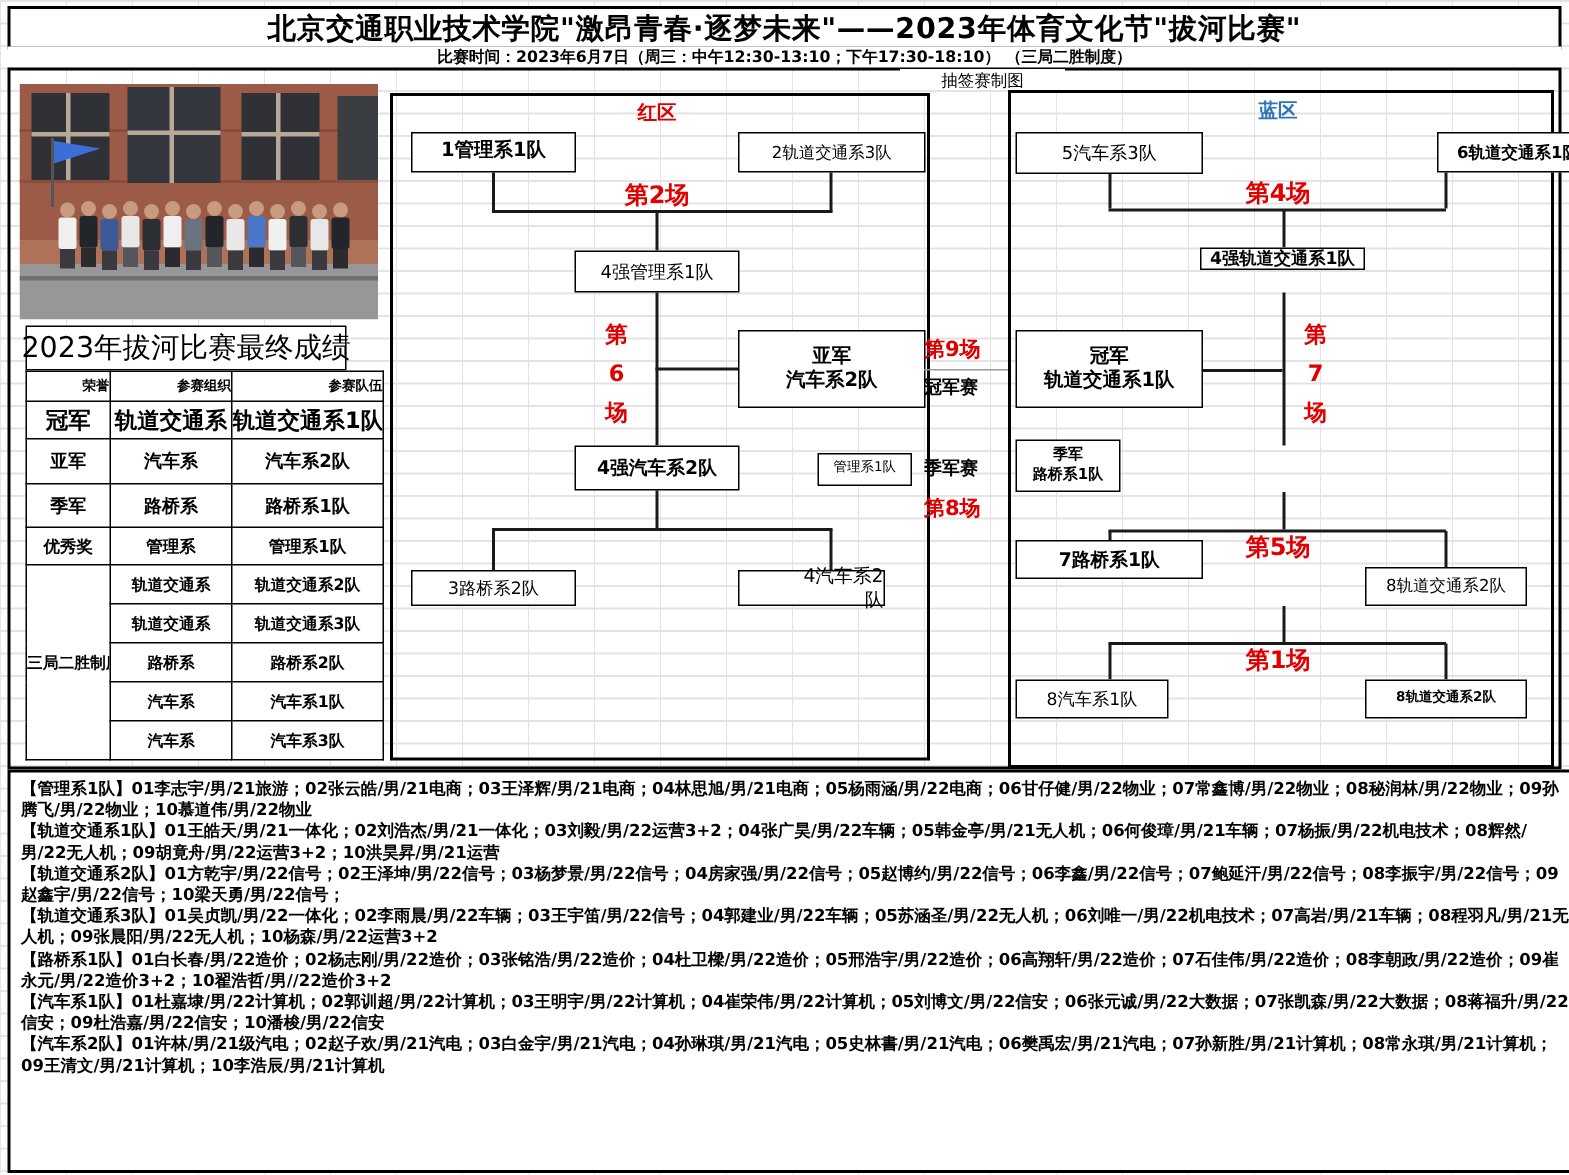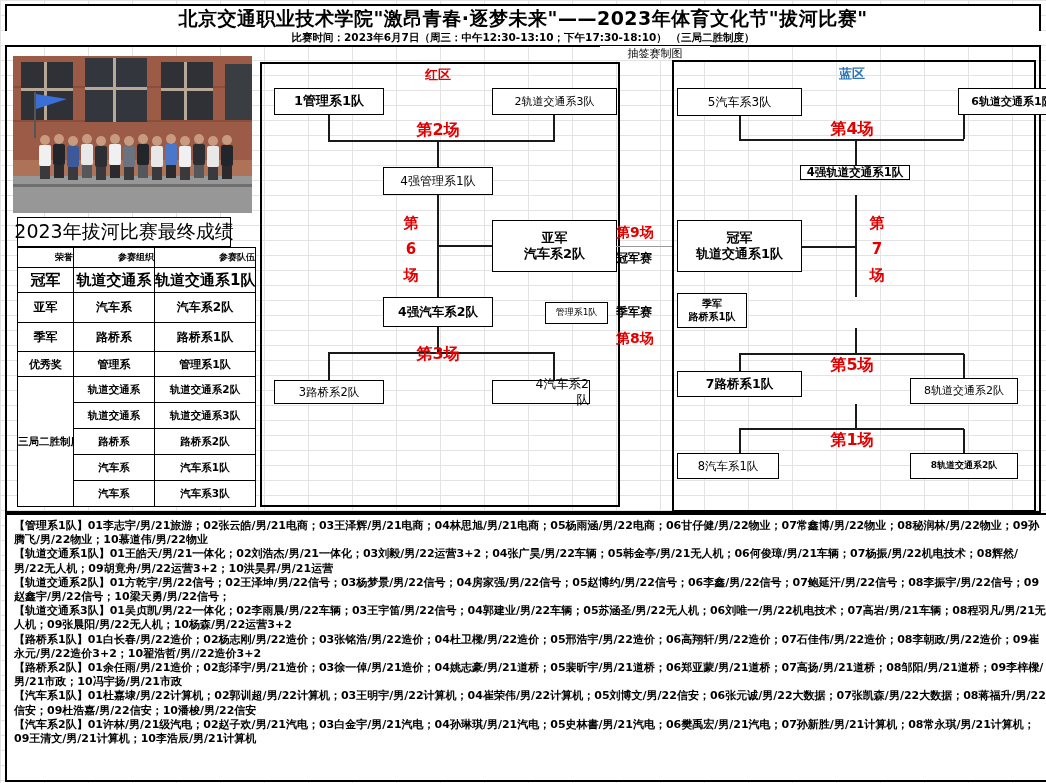--- a/index.html
+++ b/index.html
@@ -262,21 +262,20 @@
     <span>汽车系2队</span>
   </div>
 
   <div class="abs box" style="left:383px;top:297px;width:110px;height:30px;font-size:12.5px;font-weight:bold;">4强汽车系2队</div>
   <div class="abs box" style="left:545px;top:302px;width:63px;height:22px;font-size:9px;">管理系1队</div>
 
   <div class="abs vline" style="left:437px;top:327px;height:26px;"></div>
   <div class="abs hline" style="left:328px;top:352px;width:227px;"></div>
   <div class="abs vline" style="left:328px;top:353px;height:27px;"></div>
   <div class="abs vline" style="left:553px;top:353px;height:27px;"></div>
-  <div class="abs match" style="left:260px;top:344px;width:356px;">第3场</div>
 
   <div class="abs box" style="left:274px;top:380px;width:110px;height:24px;font-size:11.5px;">3路桥系2队</div>
   <div class="abs box" style="left:492px;top:380px;width:98px;height:24px;font-size:12.5px;font-weight:normal;padding-left:36px;">4汽车系2队</div>
 
   <div class="abs mid mid-match" style="left:616px;top:224px;">第9场</div>
   <div class="abs mid-line" style="left:616px;top:246px;width:58px;"></div>
   <div class="abs mid mid-label" style="left:616px;top:250px;">冠军赛</div>
   <div class="abs mid mid-label" style="left:616px;top:304px;">季军赛</div>
   <div class="abs mid mid-match" style="left:616px;top:330px;">第8场</div>
 
@@ -306,36 +305,35 @@
     <span>季军</span>
     <span>路桥系1队</span>
   </div>
 
   <div class="abs vline" style="left:855px;top:328px;height:25px;"></div>
   <div class="abs hline" style="left:739px;top:353px;width:225px;"></div>
   <div class="abs vline" style="left:739px;top:354px;height:26px;"></div>
   <div class="abs vline" style="left:963px;top:354px;height:24px;"></div>
   <div class="abs match" style="left:672px;top:355px;width:360px;">第5场</div>
 
-  <div class="abs box" style="left:677px;top:371px;width:125px;height:26px;font-size:12.5px;font-weight:bold;">7路桥系1队</div>
+  <div class="abs box" style="left:677px;top:360px;width:125px;height:26px;font-size:12.5px;font-weight:bold;">7路桥系1队</div>
   <div class="abs box" style="left:910px;top:378px;width:108px;height:26px;font-size:11px;">8轨道交通系2队</div>
 
   <div class="abs vline" style="left:855px;top:404px;height:24px;"></div>
   <div class="abs hline" style="left:739px;top:428px;width:225px;"></div>
   <div class="abs vline" style="left:739px;top:429px;height:24px;"></div>
   <div class="abs vline" style="left:963px;top:429px;height:24px;"></div>
   <div class="abs match" style="left:672px;top:430px;width:360px;">第1场</div>
 
   <div class="abs box" style="left:677px;top:453px;width:102px;height:26px;font-size:11.5px;">8汽车系1队</div>
   <div class="abs box" style="left:910px;top:453px;width:108px;height:26px;font-size:9px;font-weight:bold;">8轨道交通系2队</div>
 
   <div class="abs roster-box">
     <p>【管理系1队】01李志宇/男/21旅游；02张云皓/男/21电商；03王泽辉/男/21电商；04林思旭/男/21电商；05杨雨涵/男/22电商；06甘仔健/男/22物业；07常鑫博/男/22物业；08秘润林/男/22物业；09孙腾飞/男/22物业；10慕道伟/男/22物业</p>
     <p>【轨道交通系1队】01王皓天/男/21一体化；02刘浩杰/男/21一体化；03刘毅/男/22运营3+2；04张广昊/男/22车辆；05韩金亭/男/21无人机；06何俊璋/男/21车辆；07杨振/男/22机电技术；08辉然/男/22无人机；09胡竟舟/男/22运营3+2；10洪昊昇/男/21运营</p>
     <p>【轨道交通系2队】01方乾宇/男/22信号；02王泽坤/男/22信号；03杨梦景/男/22信号；04房家强/男/22信号；05赵博约/男/22信号；06李鑫/男/22信号；07鲍延汗/男/22信号；08李振宇/男/22信号；09赵鑫宇/男/22信号；10梁天勇/男/22信号；</p>
     <p>【轨道交通系3队】01吴贞凯/男/22一体化；02李雨晨/男/22车辆；03王宇笛/男/22信号；04郭建业/男/22车辆；05苏涵圣/男/22无人机；06刘唯一/男/22机电技术；07高岩/男/21车辆；08程羽凡/男/21无人机；09张晨阳/男/22无人机；10杨森/男/22运营3+2</p>
     <p>【路桥系1队】01白长春/男/22造价；02杨志刚/男/22造价；03张铭浩/男/22造价；04杜卫樑/男/22造价；05邢浩宇/男/22造价；06高翔轩/男/22造价；07石佳伟/男/22造价；08李朝政/男/22造价；09崔永元/男/22造价3+2；10翟浩哲/男//22造价3+2</p>
-    <p>【路桥系2队】01余任雨/男/21造价；02彭泽宇/男/21造价；03徐一倬/男/21造价；04姚志豪/男/21道桥；05裴昕宇/男/21道桥；06郑亚蒙/男/21道桥；07高扬/男/21道桥；08邹阳/男/21道桥；09李梓樑/男/21市政；10冯宇扬/男/21市政</p>
     <p>【汽车系1队】01杜嘉埭/男/22计算机；02郭训超/男/22计算机；03王明宇/男/22计算机；04崔荣伟/男/22计算机；05刘博文/男/22信安；06张元诚/男/22大数据；07张凯森/男/22大数据；08蒋福升/男/22信安；09杜浩嘉/男/22信安；10潘梭/男/22信安</p>
     <p>【汽车系2队】01许林/男/21级汽电；02赵子欢/男/21汽电；03白金宇/男/21汽电；04孙琳琪/男/21汽电；05史林書/男/21汽电；06樊禹宏/男/21汽电；07孙新胜/男/21计算机；08常永琪/男/21计算机；09王清文/男/21计算机；10李浩辰/男/21计算机</p>
   </div>
 
 </div>
 
 </body></html>

